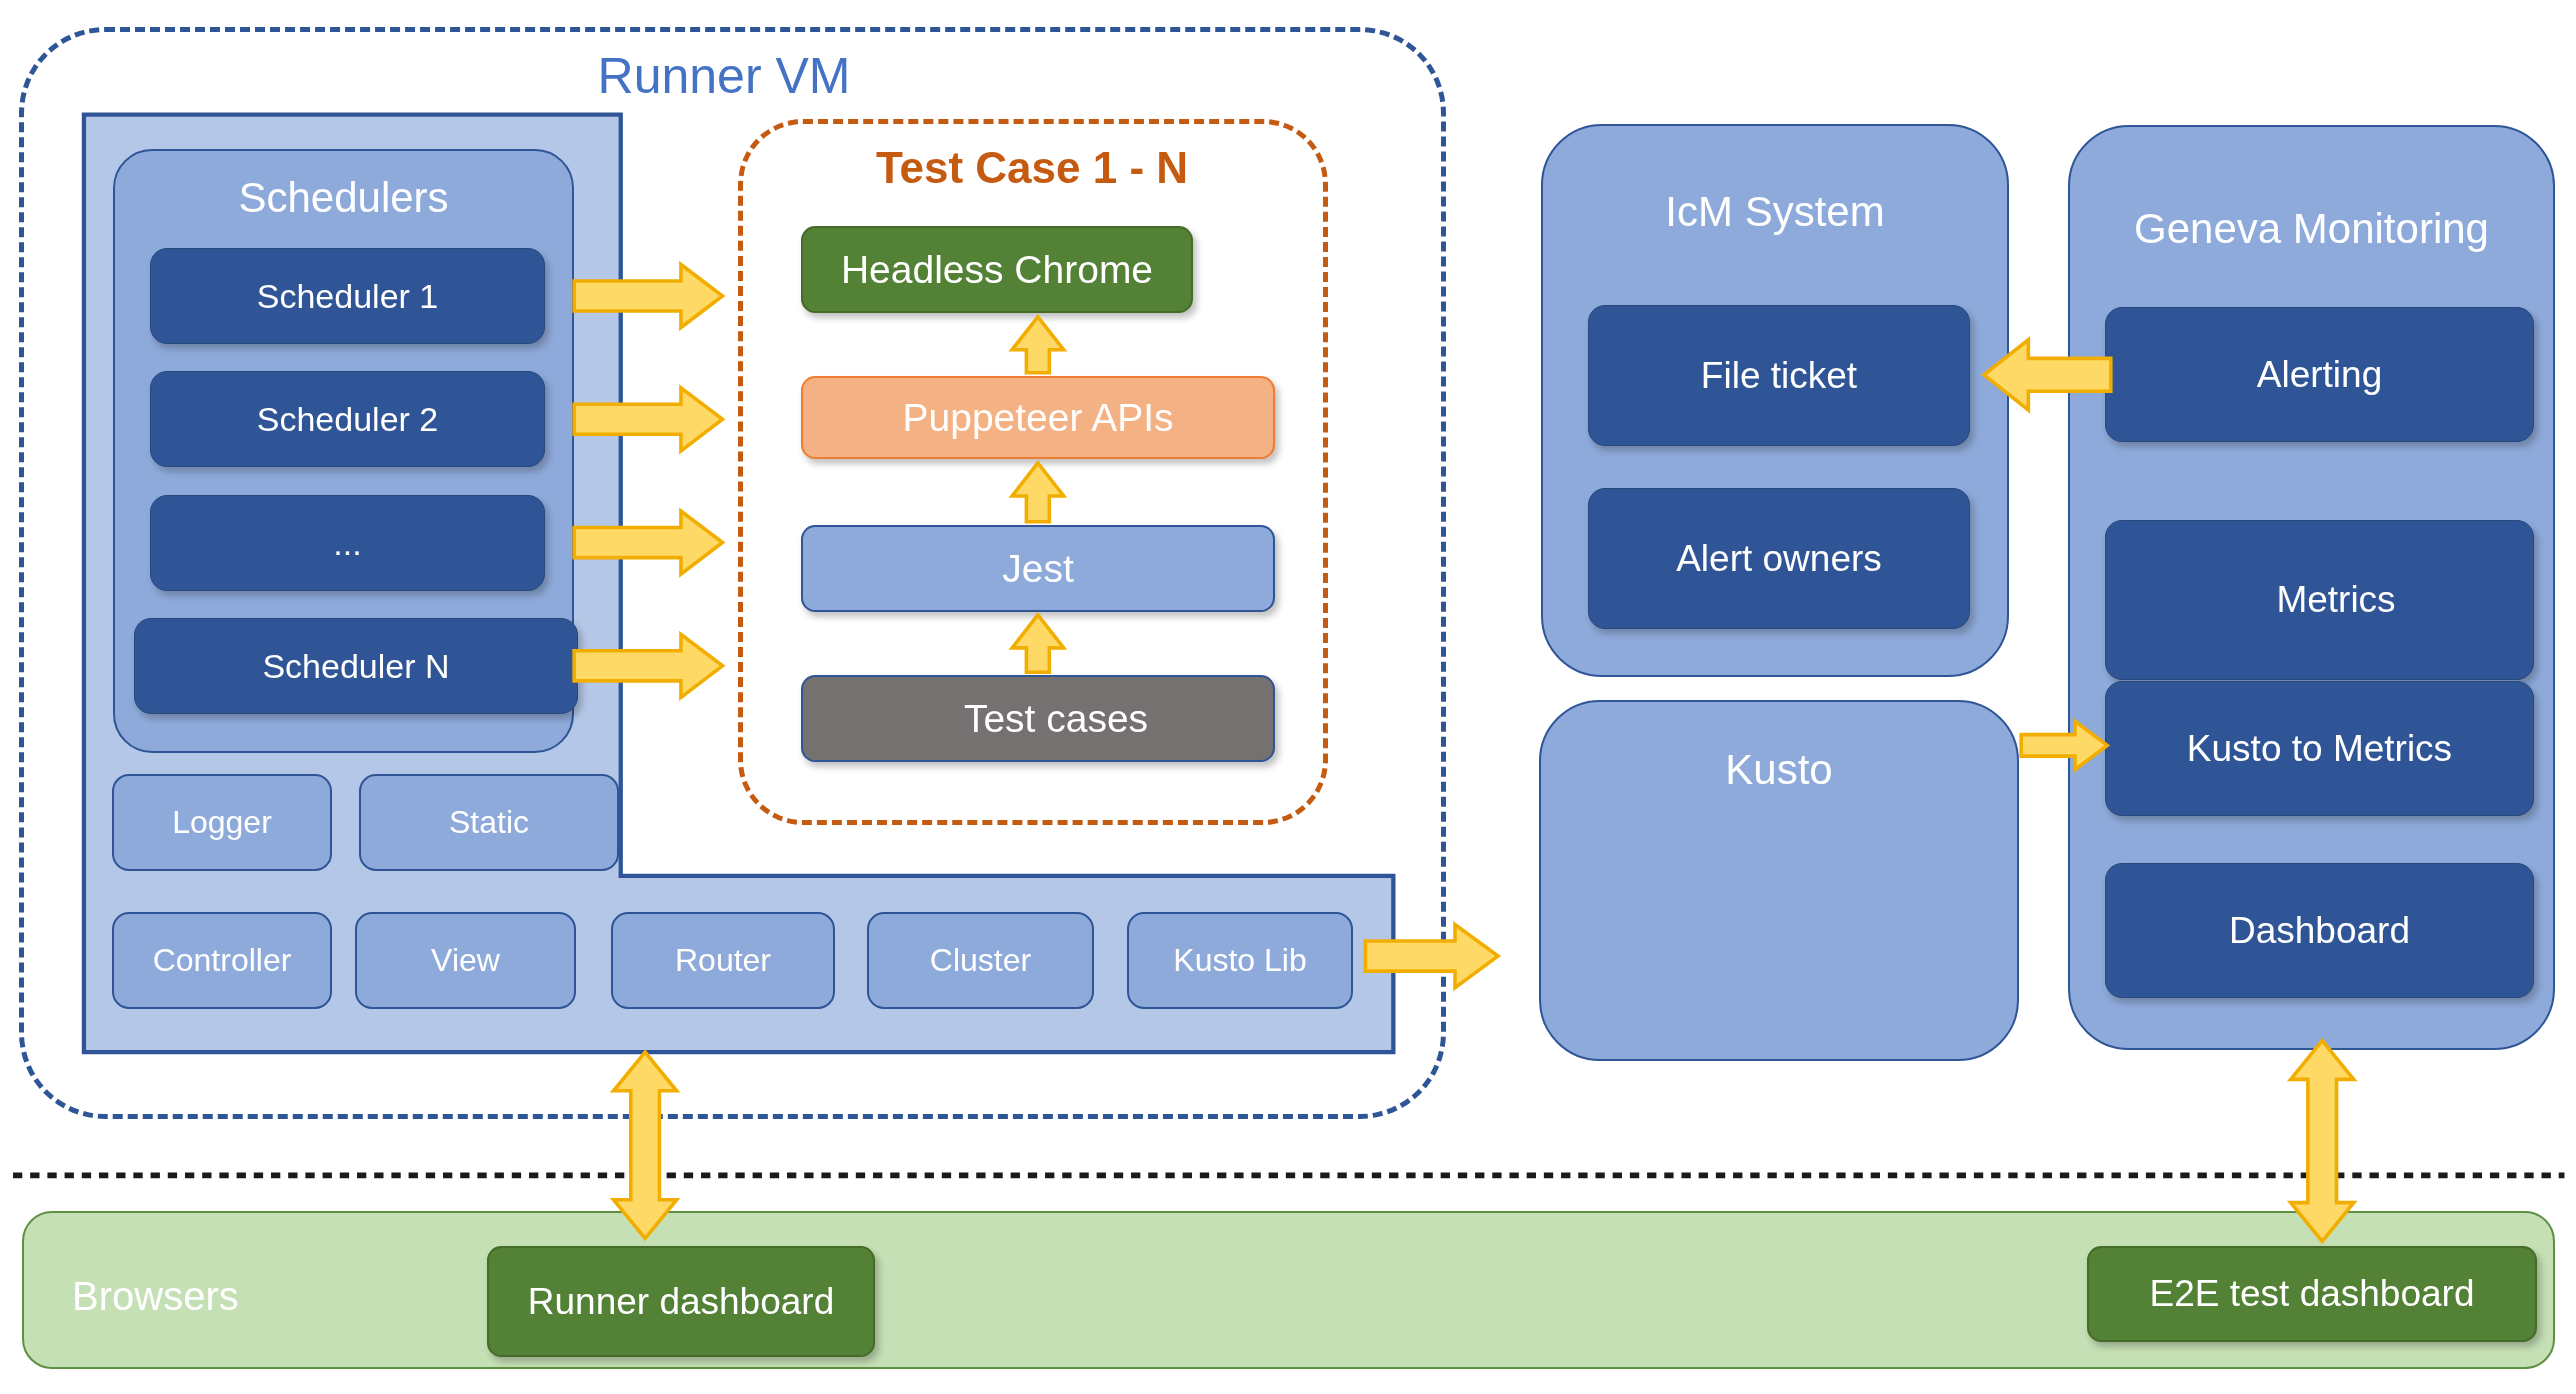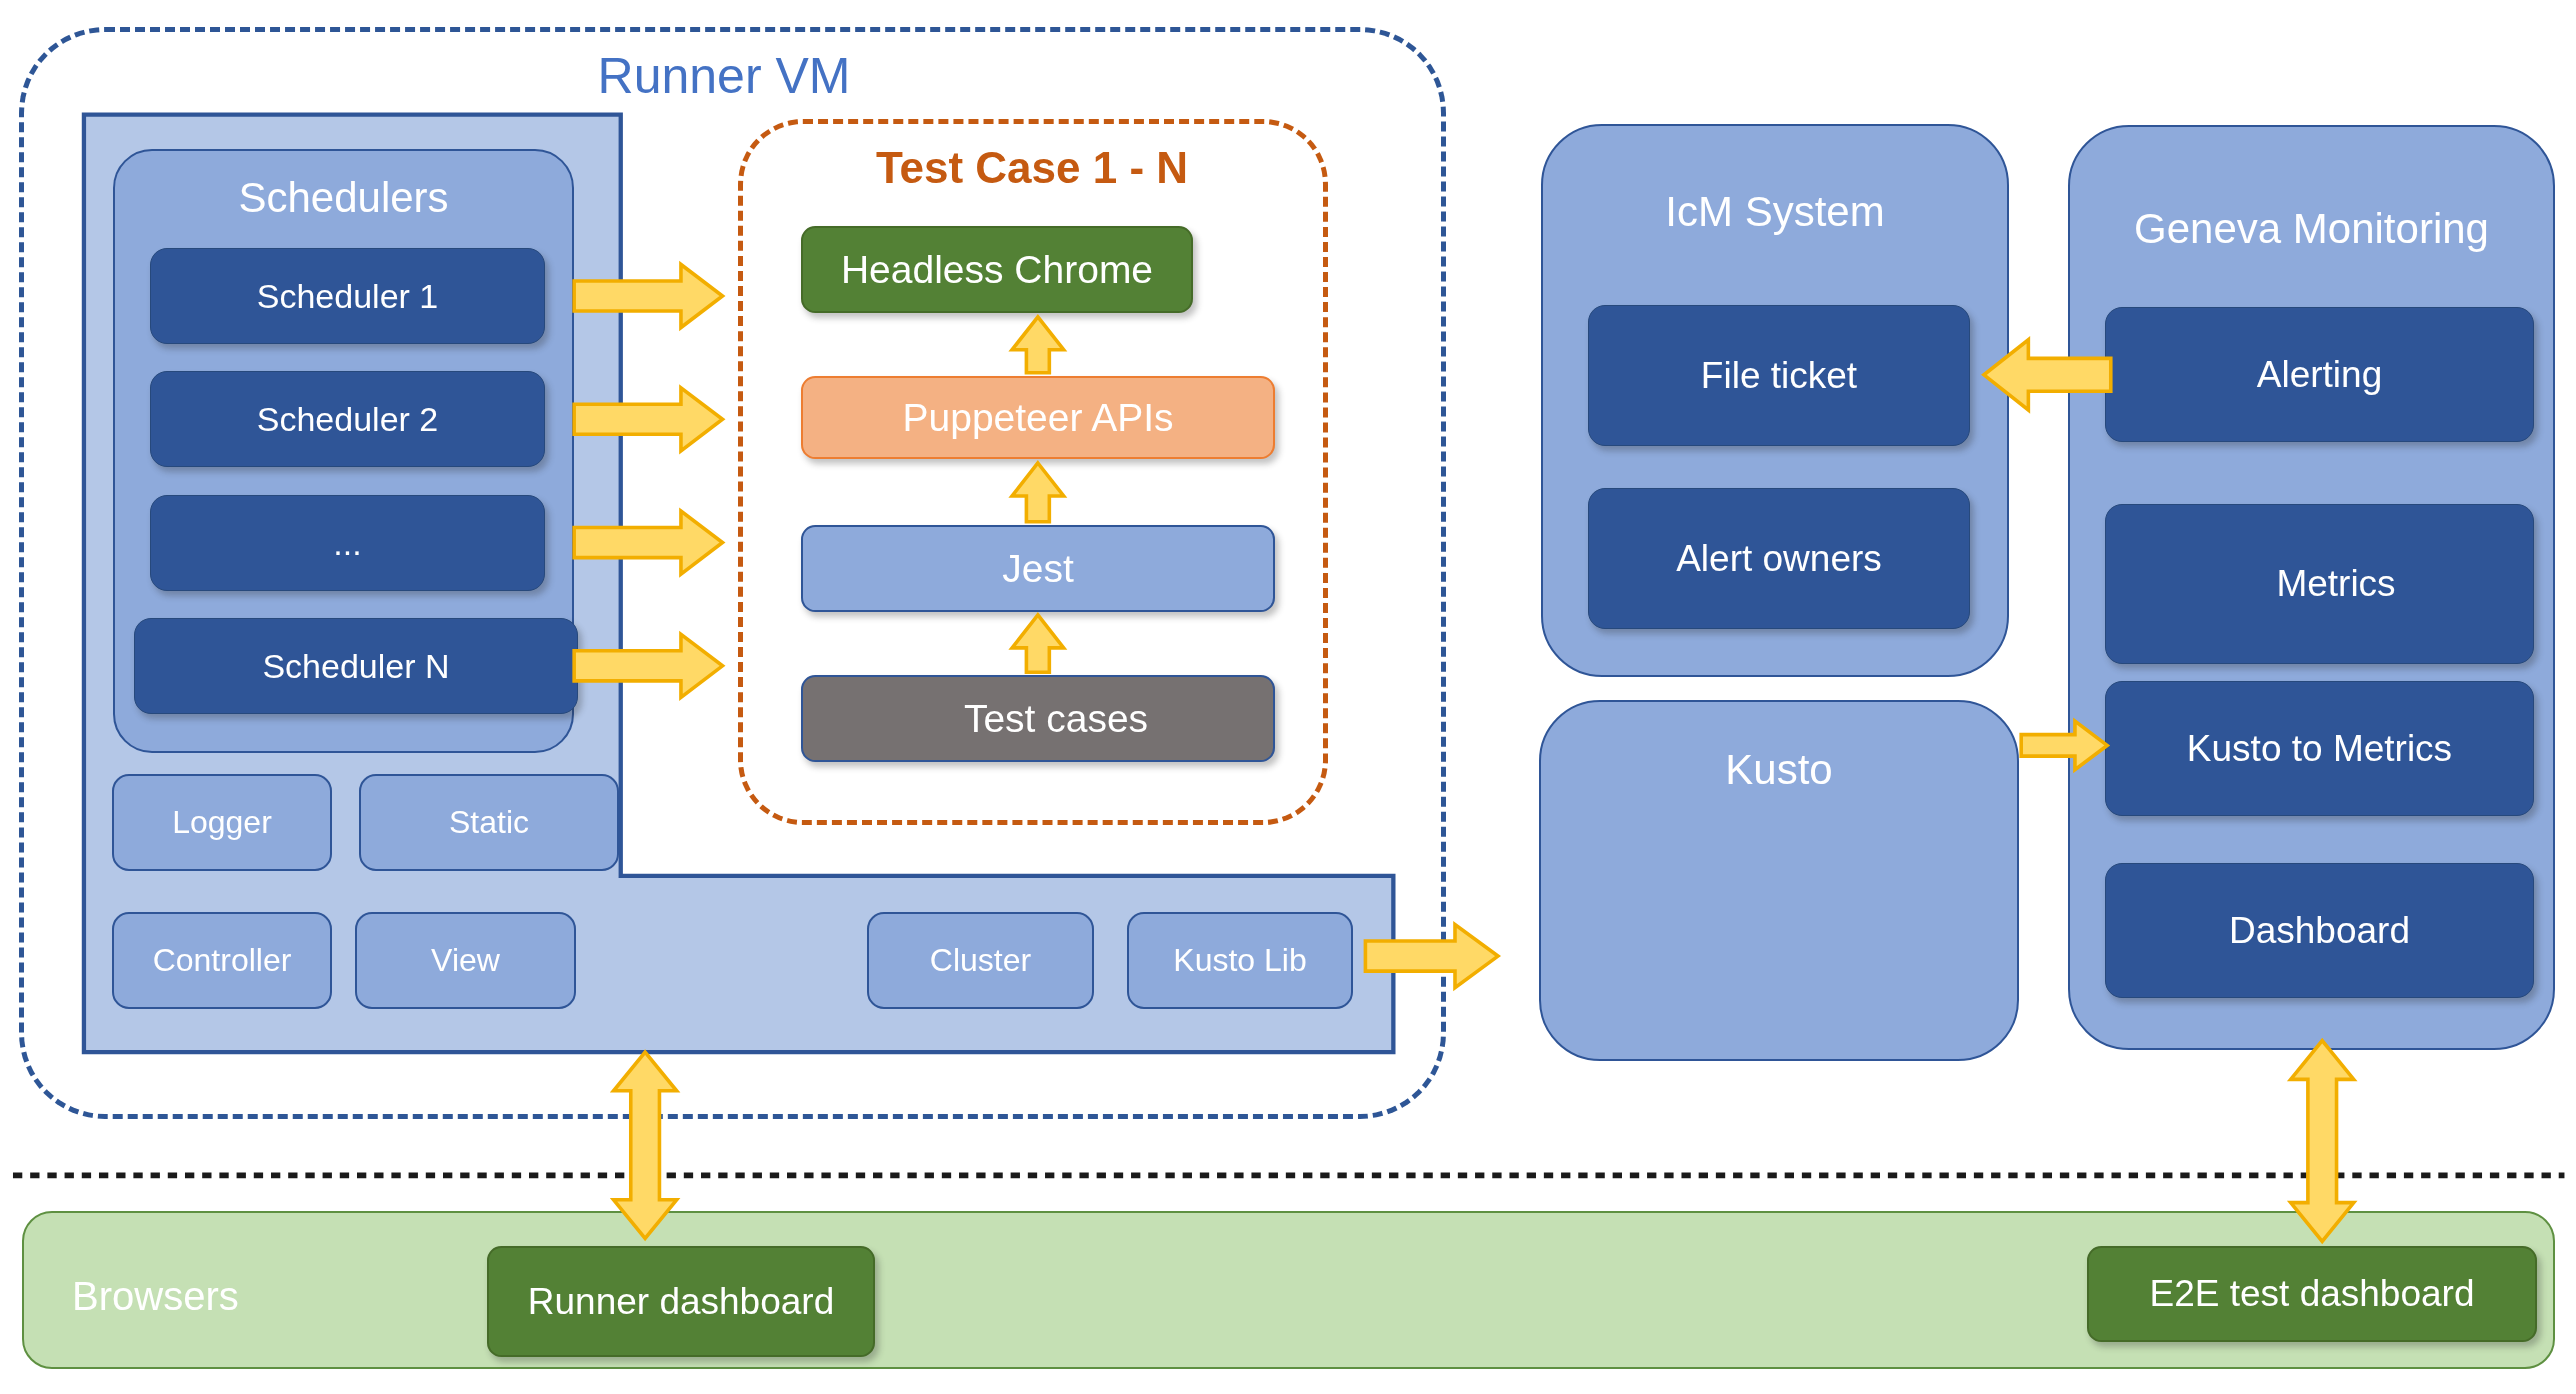--- a/index.html
+++ b/index.html
@@ -55,20 +55,21 @@
   <div class="abs center box-dark f48" style="left:150px; top:248px; width:395px; height:96px;">Scheduler 1</div>
   <div class="abs center box-dark f48" style="left:150px; top:371px; width:395px; height:96px;">Scheduler 2</div>
   <div class="abs center box-dark f48" style="left:150px; top:495px; width:395px; height:96px;">...</div>
   <div class="abs center box-dark f48" style="left:134px; top:618px; width:444px; height:96px;">Scheduler N</div>
 
   <div class="abs center box-mid f44" style="left:112px; top:774px; width:220px; height:97px;">Logger</div>
   <div class="abs center box-mid f44" style="left:359px; top:774px; width:260px; height:97px;">Static</div>
 
   <div class="abs center box-mid f44" style="left:112px; top:912px; width:220px; height:97px;">Controller</div>
   <div class="abs center box-mid f44" style="left:355px; top:912px; width:221px; height:97px;">View</div>
+  <div class="abs center box-mid f44" style="left:611px; top:912px; width:224px; height:97px;">Router</div>
   <div class="abs center box-mid f44" style="left:867px; top:912px; width:227px; height:97px;">Cluster</div>
   <div class="abs center box-mid f44" style="left:1127px; top:912px; width:226px; height:97px;">Kusto Lib</div>
 
   <div class="abs dashed-orange" style="left:738px; top:119px; width:590px; height:706px;"></div>
   <div class="abs center f62" style="left:781px; top:135px; width:502px; height:65px; color:var(--orange);">Test Case 1 - N</div>
 
   <div class="abs center box-green f54" style="left:801px; top:226px; width:392px; height:87px;">Headless Chrome</div>
   <div class="abs center box-peach f54" style="left:801px; top:376px; width:474px; height:83px;">Puppeteer APIs</div>
   <div class="abs center box-jest f54" style="left:801px; top:525px; width:474px; height:87px;">Jest</div>
   <div class="abs center box-gray f54" style="left:801px; top:675px; width:474px; height:87px;padding-left:36px;">Test cases</div>
@@ -77,21 +78,21 @@
   <div class="abs center title f58" style="left:1541px; top:179px; width:468px; height:65px;">IcM System</div>
   <div class="abs center box-dark f52" style="left:1588px; top:305px; width:382px; height:141px;">File ticket</div>
   <div class="abs center box-dark f52" style="left:1588px; top:488px; width:382px; height:141px;">Alert owners</div>
 
   <div class="abs container-mid" style="left:1539px; top:700px; width:480px; height:361px;"></div>
   <div class="abs center title f58" style="left:1539px; top:737px; width:480px; height:65px;">Kusto</div>
 
   <div class="abs container-mid" style="left:2068px; top:125px; width:487px; height:925px;"></div>
   <div class="abs center title f58" style="left:2068px; top:196px; width:487px; height:65px;">Geneva Monitoring</div>
   <div class="abs center box-dark f52" style="left:2105px; top:307px; width:429px; height:135px;">Alerting</div>
-  <div class="abs center box-dark f52" style="left:2105px; top:504px; width:429px; height:160px;padding-left:33px;">Metrics</div>
+  <div class="abs center box-dark f52" style="left:2105px; top:520px; width:429px; height:160px;padding-left:33px;">Metrics</div>
   <div class="abs center box-dark f52" style="left:2105px; top:681px; width:429px; height:135px;">Kusto to Metrics</div>
   <div class="abs center box-dark f52" style="left:2105px; top:863px; width:429px; height:135px;">Dashboard</div>
 
   <div class="abs greenbar" style="left:21.5px; top:1211px; width:2533px; height:158px;"></div>
   <div class="abs f56" style="left:72px; top:1211px; width:258px; height:170px; display:flex; align-items:center; color:#ffffff;">Browsers</div>
   <div class="abs center box-green f52" style="left:487px; top:1246px; width:388px; height:111px;">Runner dashboard</div>
   <div class="abs center box-green f52" style="left:2087px; top:1246px; width:450px; height:96px;">E2E test dashboard</div>
 
   <svg class="layer" viewBox="0 0 3594 1945">
     <line x1="18" y1="1640" x2="3578" y2="1640" stroke="var(--ink)" stroke-width="8" stroke-dasharray="13 11"></line>

